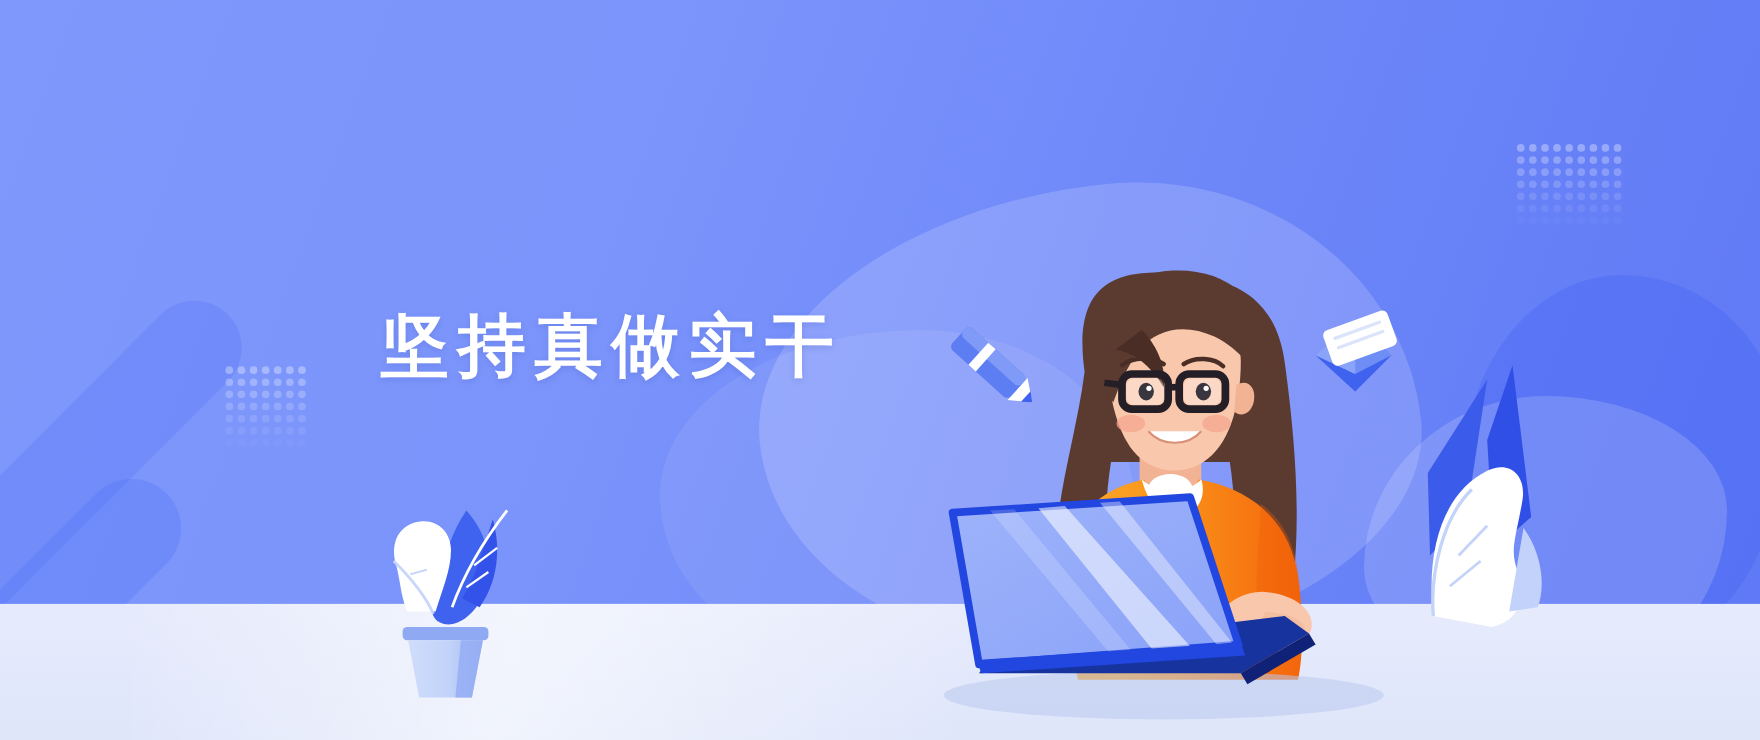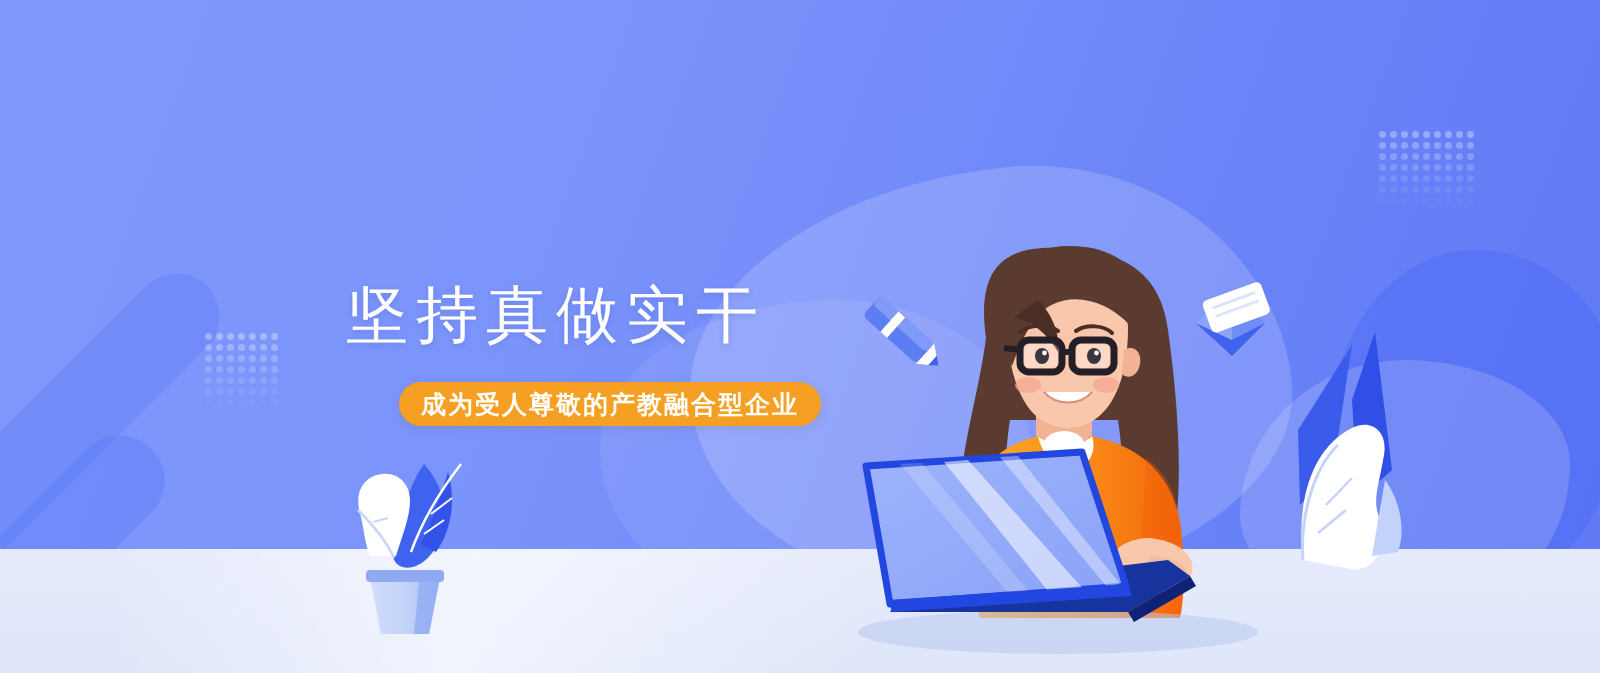--- a/index.html
+++ b/index.html
@@ -82,21 +82,21 @@
     left: 120px; top: 0;
     width: 760px; height: 124px;
     background: linear-gradient(100deg, rgba(255,255,255,0.0) 0%, rgba(255,255,255,0.55) 45%, rgba(255,255,255,0.0) 100%);
   }
 
   
   .headline {
     position: absolute;
     left: 346px; top: 284px;
     font-size: 62px;
-    font-weight: normal;
+    font-weight: bold;
     color: #ffffff;
     letter-spacing: 8px;
     line-height: 1;
     white-space: nowrap;
     text-shadow: 0 2px 6px rgba(40,60,160,0.18);
   }
 
   .subpill {
     position: absolute;
     left: 399px; top: 382px;
@@ -405,15 +405,14 @@
           <path d="M371 582 L439 582 L429 634 L381 634 Z" fill="url(#potGrad)"></path>
           <path d="M419 582 L439 582 L429 634 L414 634 Z" fill="#93adf4" opacity="0.8"></path>
         </g>
 
       </g>
     </svg>
   </div>
 
   <div class="headline">坚持真做实干</div>
 
-  <div class="subpill">成为受人尊敬的产教融合型企业</div>
 
 </div>
 
 </body></html>

